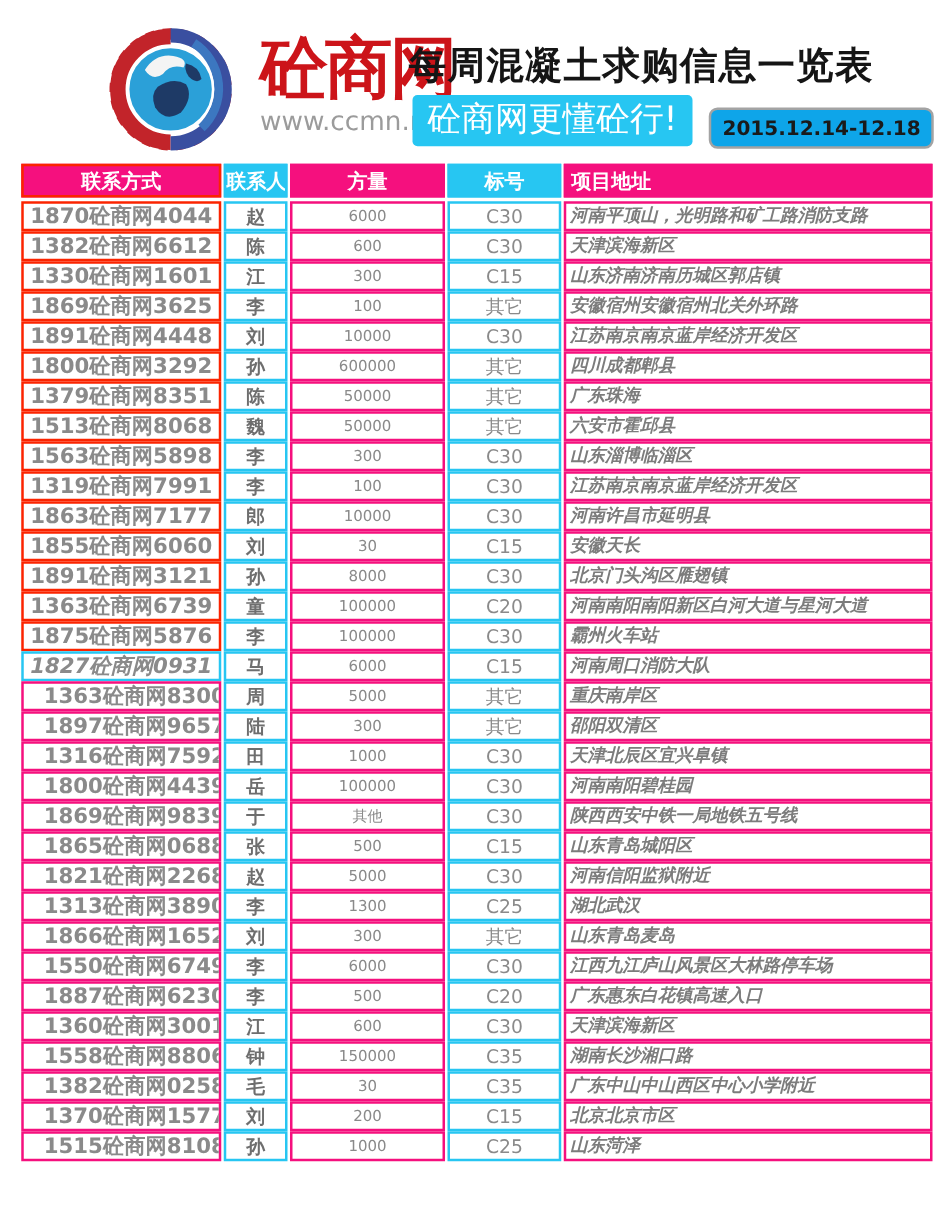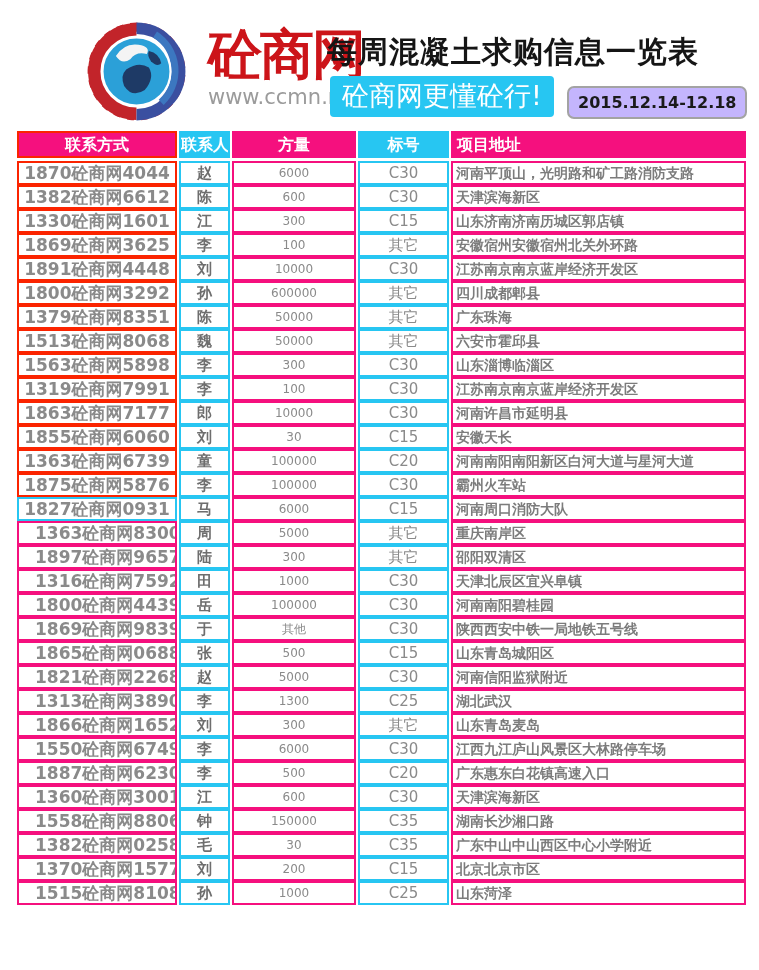--- a/index.html
+++ b/index.html
@@ -18,21 +18,21 @@
   .logo-text{position:absolute; left:208px; top:26px; width:140px; text-align:center;}
   .brand{font-size:54px; line-height:58px; font-weight:bold; color:#cc1419; letter-spacing:-2px; white-space:nowrap;}
   .site-url{font-size:21px; color:#9b9b9b; margin-top:1px; letter-spacing:0px; white-space:nowrap;}
   .main-title{position:absolute; left:327px; top:32px; font-size:30px; font-weight:bold; color:#151515; white-space:nowrap; letter-spacing:1px;}
   .slogan-badge{
     position:absolute; left:330px; top:76px; background:var(--cyan); color:#fff;
     font-size:27px; line-height:38px; padding:1px 12px 2px 12px; border-radius:4px; white-space:nowrap;text-align:right;
   }
   .date-box{
     position:absolute; left:567px; top:86px; border:2px solid #a3a3a3; border-radius:7px;
-    font-size:16px; font-weight:bold; color:#1a1a1a; padding:5px 9px; white-space:nowrap; background:#c4b5fd;
+    font-size:16px; font-weight:bold; color:#1a1a1a; padding:5px 9px; white-space:nowrap; background:#0ea5e9;
   }
   
   table.req-table{
     margin-left:15px; width:733px; table-layout:fixed;
     border-collapse:separate; border-spacing:2px 0;
   }
   col.c-contact{width:160px;} col.c-person{width:51px;} col.c-volume{width:124px;}
   col.c-grade{width:91px;} col.c-address{width:auto;}
   th{
     height:23px; font-size:16px; font-weight:bold; color:#fff; text-align:center;
@@ -43,23 +43,23 @@
   th.h-address{text-align:left; padding-left:4px;}
   tbody::before{content:''; display:table-row; height:3px;}
   td{
     height:20px; line-height:20px; background:#fff; text-align:center;
     overflow:hidden; white-space:nowrap; border:2px solid var(--pink);
   }
   td.col-contact{font-size:17px; font-weight:bold; color:var(--gray-text); letter-spacing:0px;}
   td.col-person{font-size:15px; font-weight:bold; color:var(--person-text); border-color:var(--cyan);}
   td.col-volume{font-size:12px; color:var(--gray-text);}
   td.col-grade{font-size:15px; color:var(--gray-text); border-color:var(--cyan);}
-  td.col-address{font-size:14px; font-weight:bold; color:var(--addr-text); text-align:left; padding-left:3px;}
+  td.col-address{font-size:14px; font-weight:bold; color:var(--addr-text); text-align:left; padding-left:3px;font-style:italic;}
   td.acc-red{border-color:var(--red);}
-  td.acc-cyan{border-color:var(--cyan);}
+  td.acc-cyan{border-color:var(--cyan);font-style:italic;}
   td.acc-pink{border-color:var(--pink);padding-left:16px;}
 </style>
 </head>
 <body>
 
 <div class="header">
   <svg class="logo-emblem" viewBox="0 0 100 100">
 
     <g>
       <circle cx="50" cy="50" r="43" fill="none" stroke="#c2242a" stroke-width="9" stroke-dasharray="6.5 6.2" transform="rotate(8 50 50)"></circle>
@@ -180,20 +180,27 @@
         <td class="col-address">河南许昌市延明县</td>
       </tr>
       <tr>
         <td class="col-contact acc-red">1855砼商网6060</td>
         <td class="col-person">刘</td>
         <td class="col-volume">30</td>
         <td class="col-grade">C15</td>
         <td class="col-address">安徽天长</td>
       </tr>
       <tr>
+        <td class="col-contact acc-red">1891砼商网3121</td>
+        <td class="col-person">孙</td>
+        <td class="col-volume">8000</td>
+        <td class="col-grade">C30</td>
+        <td class="col-address">北京门头沟区雁翅镇</td>
+      </tr>
+      <tr>
         <td class="col-contact acc-red">1363砼商网6739</td>
         <td class="col-person">童</td>
         <td class="col-volume">100000</td>
         <td class="col-grade">C20</td>
         <td class="col-address">河南南阳南阳新区白河大道与星河大道</td>
       </tr>
       <tr>
         <td class="col-contact acc-red">1875砼商网5876</td>
         <td class="col-person">李</td>
         <td class="col-volume">100000</td>

